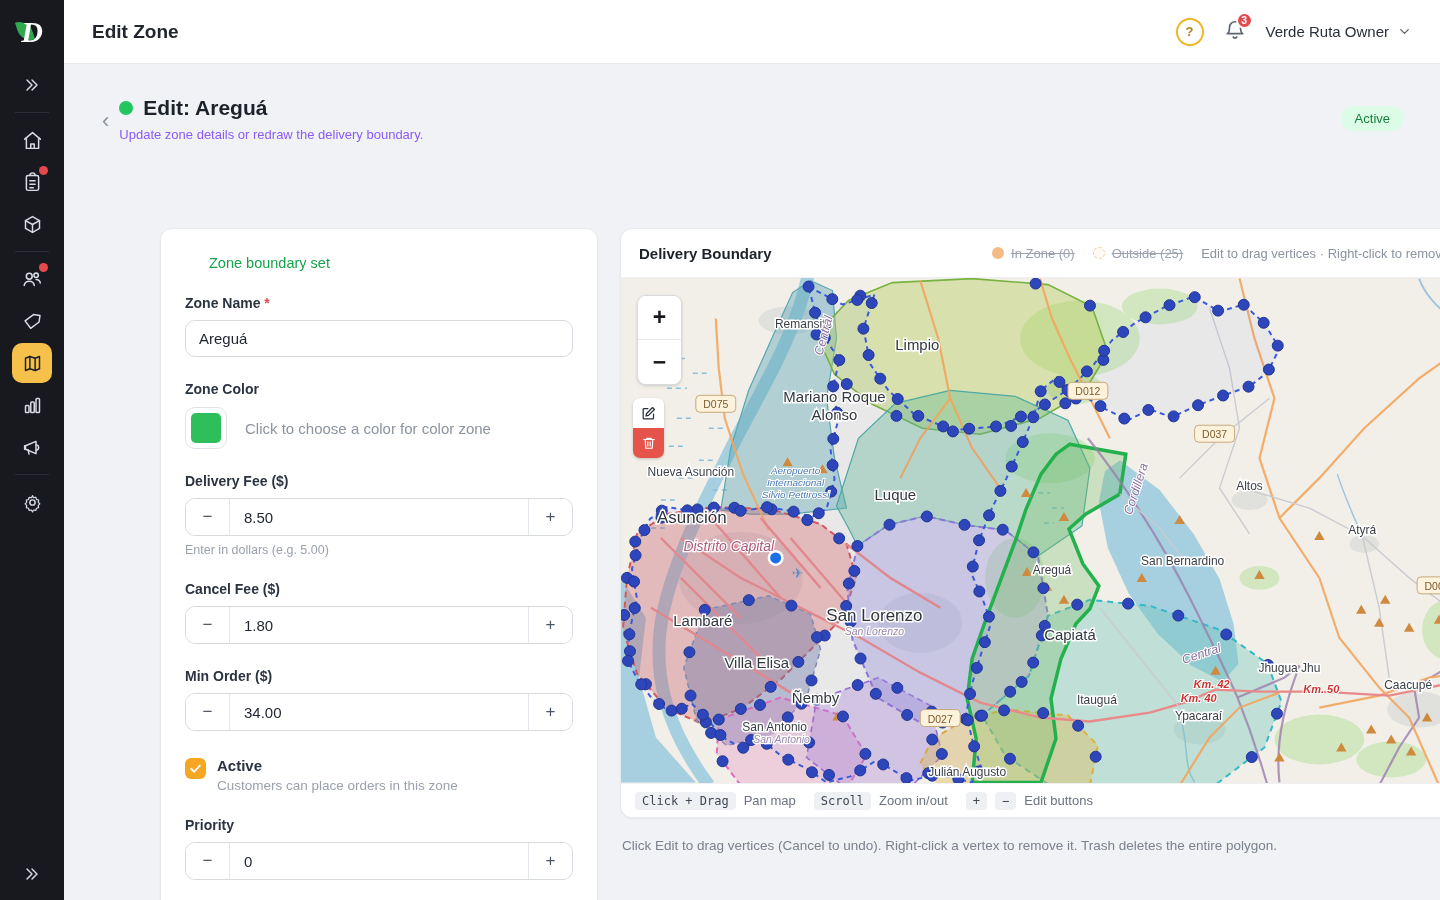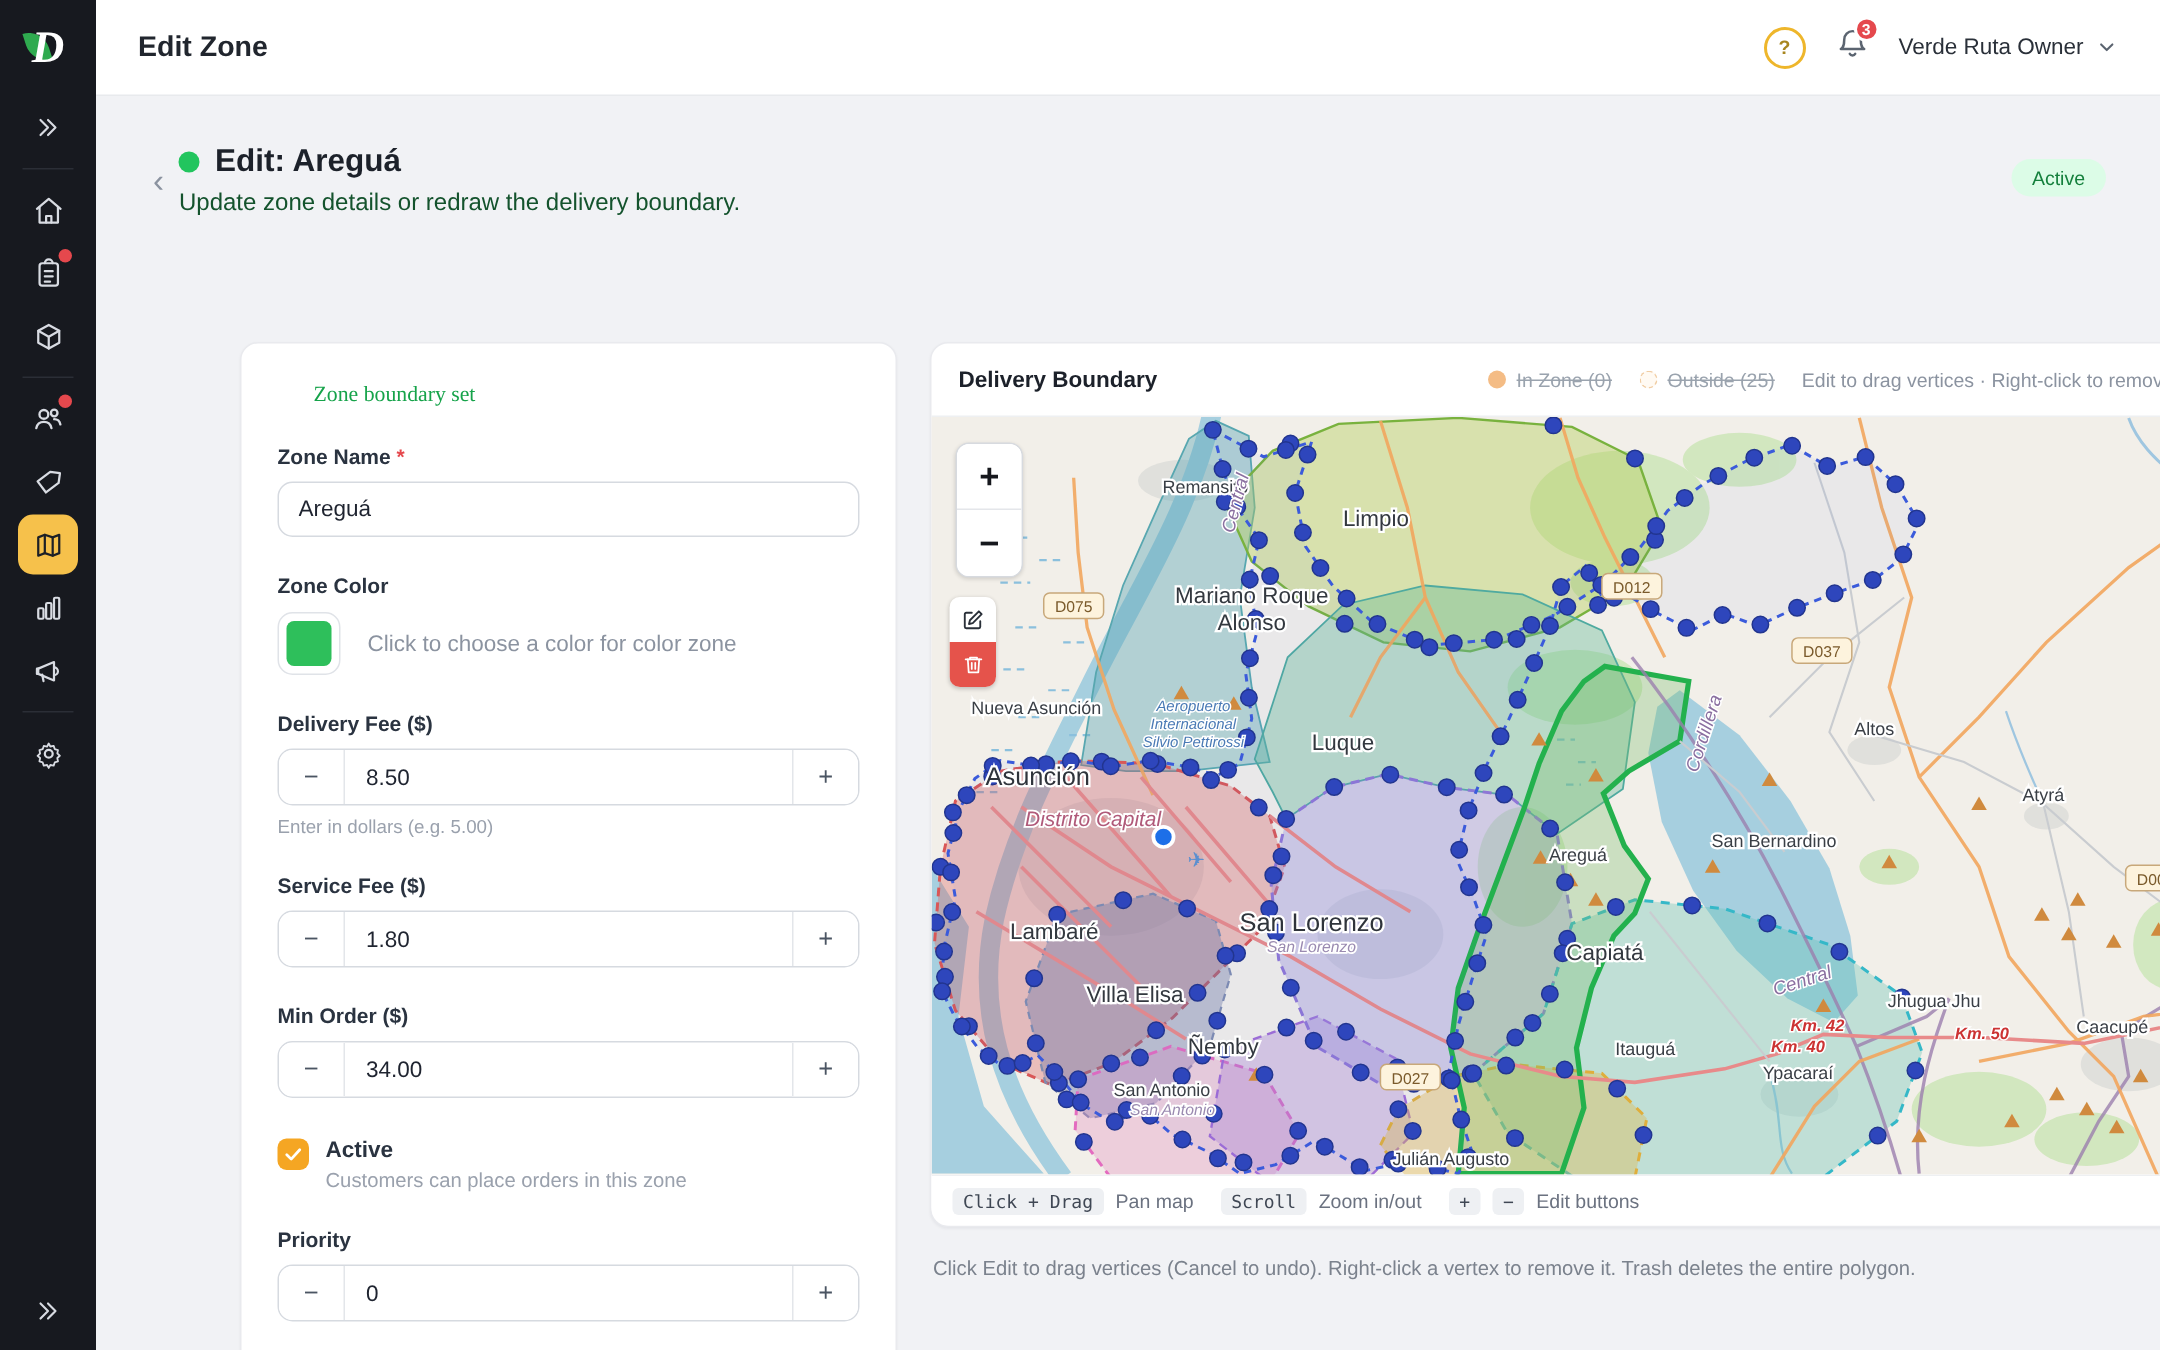--- a/index.html
+++ b/index.html
@@ -31,33 +31,33 @@
   .user-name { font-size:15px; color:#2a3039; }
 
   
   .main { position:absolute; left:64px; top:64px; right:0; bottom:0; }
   .page-head { position:absolute; left:32px; top:32px; right:36px; display:flex; align-items:flex-start; }
   .back-btn { color:#8b93a0; font-size:22px; line-height:22px; margin:14px 10px 0 6px; cursor:pointer; }
   .ph-titles { }
   .ph-row { display:flex; align-items:center; gap:10px; }
   .green-dot { width:14px; height:14px; border-radius:50%; background:#22c55e; }
   .page-title { font-size:21px; font-weight:bold; color:#1c212a; }
-  .page-sub { margin-top:7px; font-size:16px; color:#14532d; }
+  .page-sub { margin-top:7px; font-size:13px; color:#8b5cf6; }
   .status-pill { margin-left:auto; background:#dcfce7; color:#15803d; font-size:13px; padding:5px 14px; border-radius:999px; margin-top:10px; }
 
   
   .card { background:#fff; border:1px solid #e9eaee; border-radius:12px; box-shadow:0 1px 2px rgba(16,24,40,.05); }
   .card-left { position:absolute; left:96px; top:164px; width:438px; height:810px; overflow:hidden; }
   .card-right { position:absolute; left:556px; top:164px; width:848px; }
 
   
   .zd-head { padding:18px 24px 14px; border-bottom:1px solid #eceef0; }
   .zd-title { font-size:18px; font-weight:bold; color:#1c212a; }
   .zd-body { padding:20px 24px 0; position:relative; }
-  .boundary-ok { color:#16a34a; font-size:14.5px; margin:6px 0 0 24px;font-family:Liberation Serif, serif; }
+  .boundary-ok { color:#16a34a; font-size:14.5px; margin:6px 0 0 24px; }
   .fld-label { font-size:14px; font-weight:bold; color:#2a3340; margin-top:24px; }
   .req { color:#e5484d; }
   .text-input { margin-top:9px; width:100%; height:37px; border:1px solid #d6dae0; border-radius:10px; padding:0 13px; font-size:15px; color:#1f2430; font-family:"Liberation Sans",sans-serif; background:#fff; }
   .color-row { display:flex; align-items:center; gap:18px; margin-top:10px; }
   .swatch-btn { width:42px; height:42px; border:1px solid #e0e3e8; border-radius:10px; display:flex; align-items:center; justify-content:center; cursor:pointer; background:#fff; }
   .swatch-inner { width:30px; height:30px; border-radius:5px; background:#2ebf5b; }
   .color-hint { font-size:15px; color:#8b93a0; }
   .stepper { margin-top:9px; display:flex; align-items:stretch; height:38px; border:1px solid #d6dae0; border-radius:10px; overflow:hidden; background:#fff; }
   .step-btn { width:44px; display:flex; align-items:center; justify-content:center; font-size:17px; color:#4b5563; background:#fff; cursor:pointer; flex:none; }
   .step-btn.minus { border-right:1px solid #e3e6ea; }
@@ -249,21 +249,21 @@
         </div>
 
         <div class="fld-label">Delivery Fee ($)</div>
         <div class="stepper">
           <div class="step-btn minus">−</div>
           <div class="step-val">8.50</div>
           <div class="step-btn plus">+</div>
         </div>
         <div class="fld-help">Enter in dollars (e.g. 5.00)</div>
 
-        <div class="fld-label">Service Fee ($)</div>
+        <div class="fld-label">Cancel Fee ($)</div>
         <div class="stepper">
           <div class="step-btn minus">−</div>
           <div class="step-val">1.80</div>
           <div class="step-btn plus">+</div>
         </div>
 
         <div class="fld-label">Min Order ($)</div>
         <div class="stepper">
           <div class="step-btn minus">−</div>
           <div class="step-val">34.00</div>

